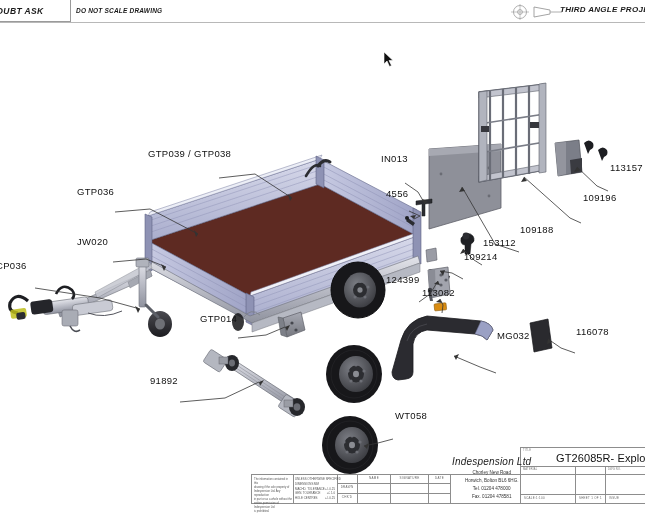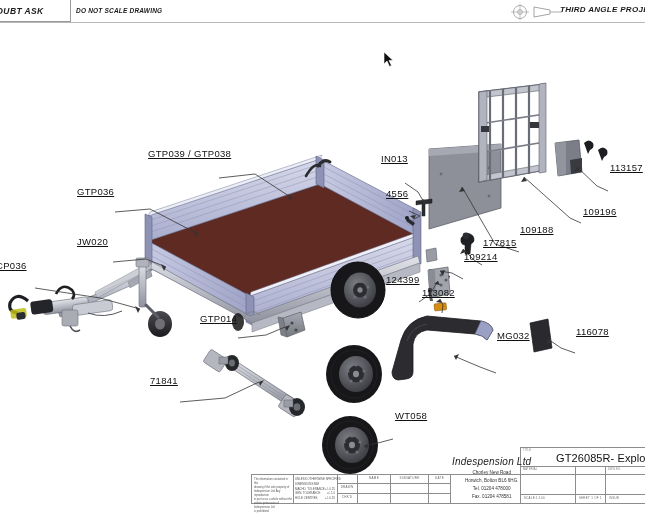--- a/index.html
+++ b/index.html
@@ -17,21 +17,21 @@
   .hdr-cellB{position:absolute;left:70px;top:0;width:180px;height:21px;display:flex;align-items:center;padding-left:6px;}
   .hdr-cellB span{font-style:italic;font-weight:bold;font-size:6.5px;letter-spacing:.2px;white-space:nowrap;}
   .tap-sym{position:absolute;left:510px;top:4px;width:60px;height:16px;}
   .tap-txt{position:absolute;left:560px;top:5px;font-style:italic;font-weight:bold;font-size:8px;letter-spacing:.3px;white-space:nowrap;}
 
   
   .canvas{position:absolute;left:0;top:22px;width:645px;height:494px;}
   .canvas svg{display:block;}
 
   
-  .lbl{position:absolute;font-size:9.5px;letter-spacing:.3px;white-space:nowrap;color:#111;text-decoration:underline;}
+  .lbl{position:absolute;font-size:9.5px;letter-spacing:.3px;white-space:nowrap;color:#111;}
 
   
   .tb{position:absolute;font-size:2.7px;color:#555;line-height:1.5;}
   .tbline{position:absolute;background:#8d8d8d;}
   .tb-h{height:1px;}
   .tb-v{width:1px;}
   .tb-hdr{position:absolute;font-size:2.6px;color:#777;letter-spacing:.2px;}
   .tb-cellhdr{position:absolute;font-size:3px;color:#666;letter-spacing:.3px;text-align:center;}
 
   .company{position:absolute;left:452px;top:456px;text-align:center;}
@@ -367,32 +367,32 @@
       <polygon points="577,145 574,150 580,149"></polygon>
     </g>
   </svg>
   </div>
 
   <div class="lbl" style="left:148px;top:148px">GTP039 / GTP038</div>
   <div class="lbl" style="left:77px;top:186px">GTP036</div>
   <div class="lbl" style="left:77px;top:236px">JW020</div>
   <div class="lbl" style="left:-4px;top:260px">CP036</div>
   <div class="lbl" style="left:200px;top:313px">GTP014</div>
-  <div class="lbl" style="left:150px;top:375px">71841</div>
+  <div class="lbl" style="left:150px;top:375px">91892</div>
   <div class="lbl" style="left:395px;top:410px">WT058</div>
   <div class="lbl" style="left:381px;top:153px">IN013</div>
   <div class="lbl" style="left:386px;top:188px">4556</div>
   <div class="lbl" style="left:520px;top:224px">109188</div>
-  <div class="lbl" style="left:483px;top:237px">177815</div>
+  <div class="lbl" style="left:483px;top:237px">153112</div>
   <div class="lbl" style="left:464px;top:251px">109214</div>
   <div class="lbl" style="left:386px;top:274px">124399</div>
   <div class="lbl" style="left:422px;top:287px">113082</div>
   <div class="lbl" style="left:497px;top:330px">MG032</div>
   <div class="lbl" style="left:576px;top:326px">116078</div>
-  <div class="lbl" style="left:583px;top:206px">109196</div>
+  <div class="lbl" style="left:583px;top:192px">109196</div>
   <div class="lbl" style="left:610px;top:162px">113157</div>
 
   <svg class="cursor" viewBox="0 0 10 15">
     <polygon points="0,0 0,12 3,9 5.5,14.5 7.5,13.5 5,8.5 9,8.5" fill="#111" stroke="#fff" stroke-width="0.6"></polygon>
   </svg>
 
   <div>
 
     <div class="tbline tb-h" style="left:251px;top:474px;width:394px;"></div>
     <div class="tbline tb-h" style="left:251px;top:503px;width:394px;"></div>

